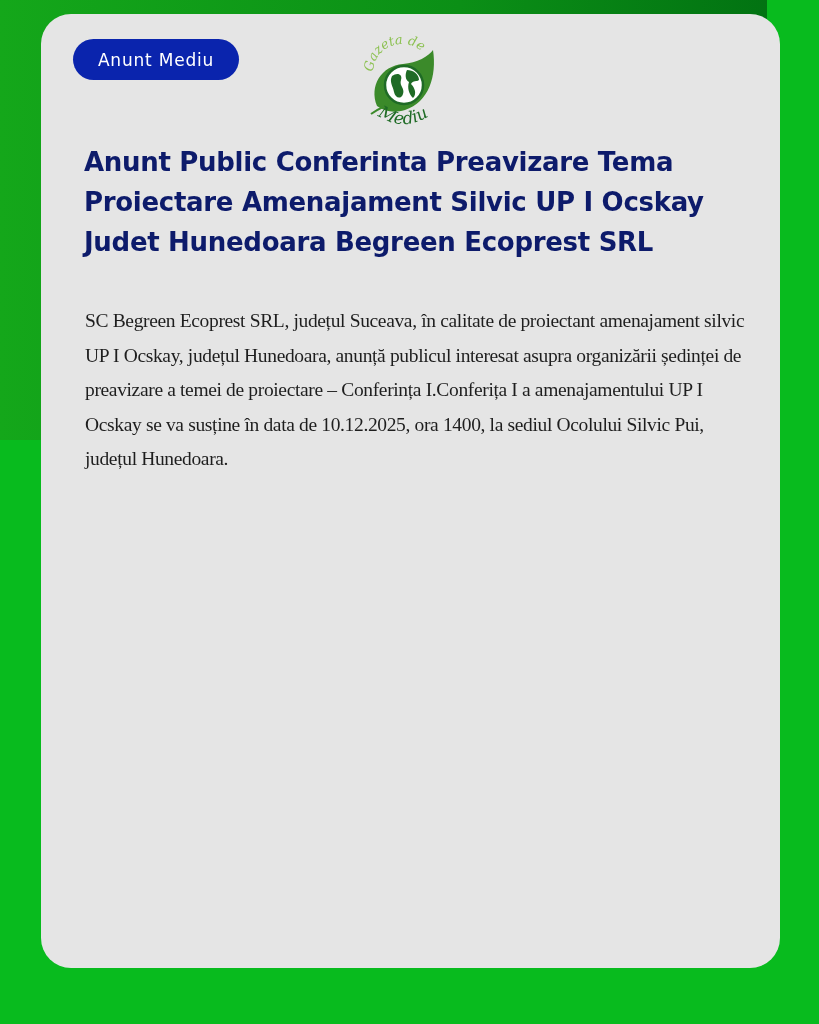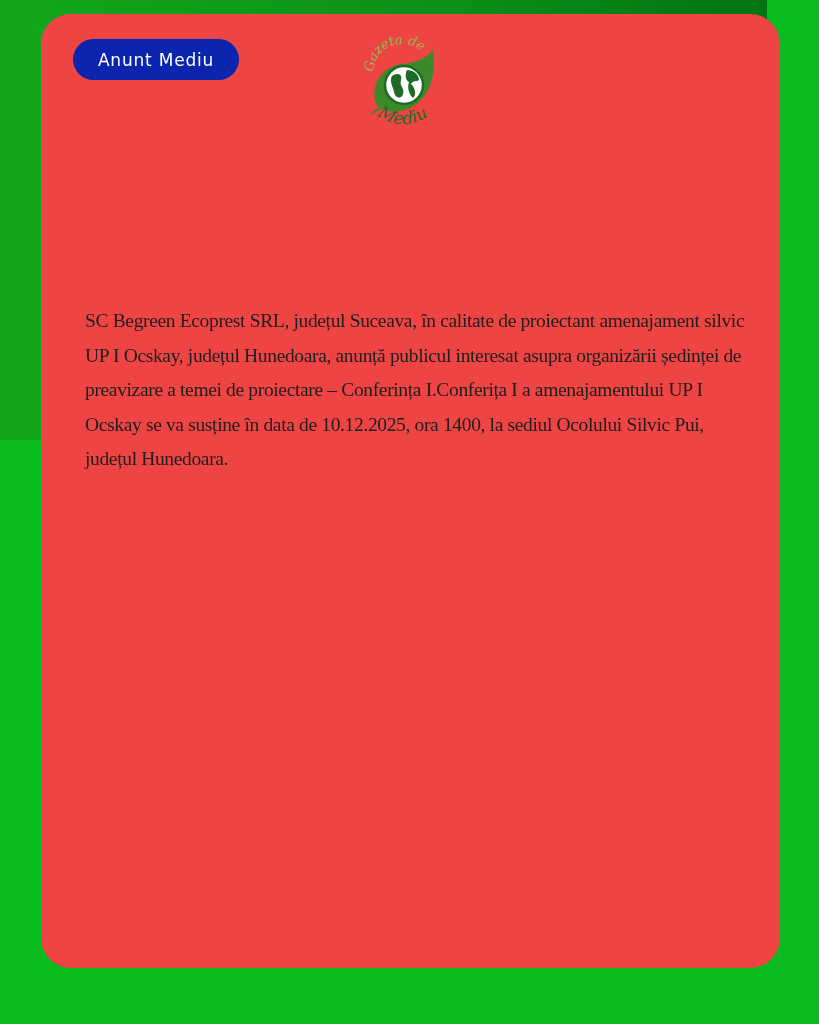--- a/index.html
+++ b/index.html
@@ -7,21 +7,21 @@
     width: 819px; height: 1024px; position: relative; overflow: hidden;
     background: #08bb1e;
     font-family: "Liberation Sans", "DejaVu Sans", sans-serif;
   }
   .bg-dark {
     position: absolute; left: 0; top: 0; width: 767px; height: 440px;
     background: linear-gradient(90deg, #14a71a 0%, #0b8f16 60%, #027312 100%);
   }
   .card {
     position: absolute; left: 41px; top: 14px; width: 739px; height: 954px;
-    background: #ef4444; border-radius: 30px;
+    background: #e5e5e5; border-radius: 30px;
   }
   .pill {
     position: absolute; left: 32px; top: 25px; width: 166px; height: 41px;
     background: #0a24ad; border-radius: 21px;
     display: flex; align-items: center; justify-content: center;
     color: #ffffff; font-size: 17px; letter-spacing: 0.8px;
     font-family: "DejaVu Sans", sans-serif;
   }
   .logo {
     position: absolute; left: 318px; top: 22px; width: 84px; height: 96px;
@@ -62,15 +62,16 @@
       <path d="M48,34 C54,34 60,38 60,44 C58,46 54,44 52,48 C56,52 58,58 54,62 C50,58 48,52 50,46 C46,44 46,38 48,34 Z" fill="#1f6b26"></path>
       <text font-family="DejaVu Serif, serif" font-size="13" font-style="italic" fill="#8cc152">
         <textPath href="#arcTop" startOffset="4">Gazeta de</textPath>
       </text>
       <text font-family="DejaVu Serif, serif" font-size="17" font-style="italic" fill="#1f6b26">
         <textPath href="#arcBot" startOffset="14">Mediu</textPath>
       </text>
     </svg>
   </div>
 
+  <div class="title">Anunt Public Conferinta Preavizare Tema Proiectare Amenajament Silvic UP I Ocskay Judet Hunedoara Begreen Ecoprest SRL</div>
 
   <div class="body-text">SC Begreen Ecoprest SRL, județul Suceava, în calitate de proiectant amenajament silvic UP I Ocskay, județul Hunedoara, anunță publicul interesat asupra organizării ședinței de preavizare a temei de proiectare – Conferința I.Conferița I a amenajamentului UP I Ocskay se va susține în data de 10.12.2025, ora 1400, la sediul Ocolului Silvic Pui, județul Hunedoara.</div>
 </div>
 
 </body></html>

